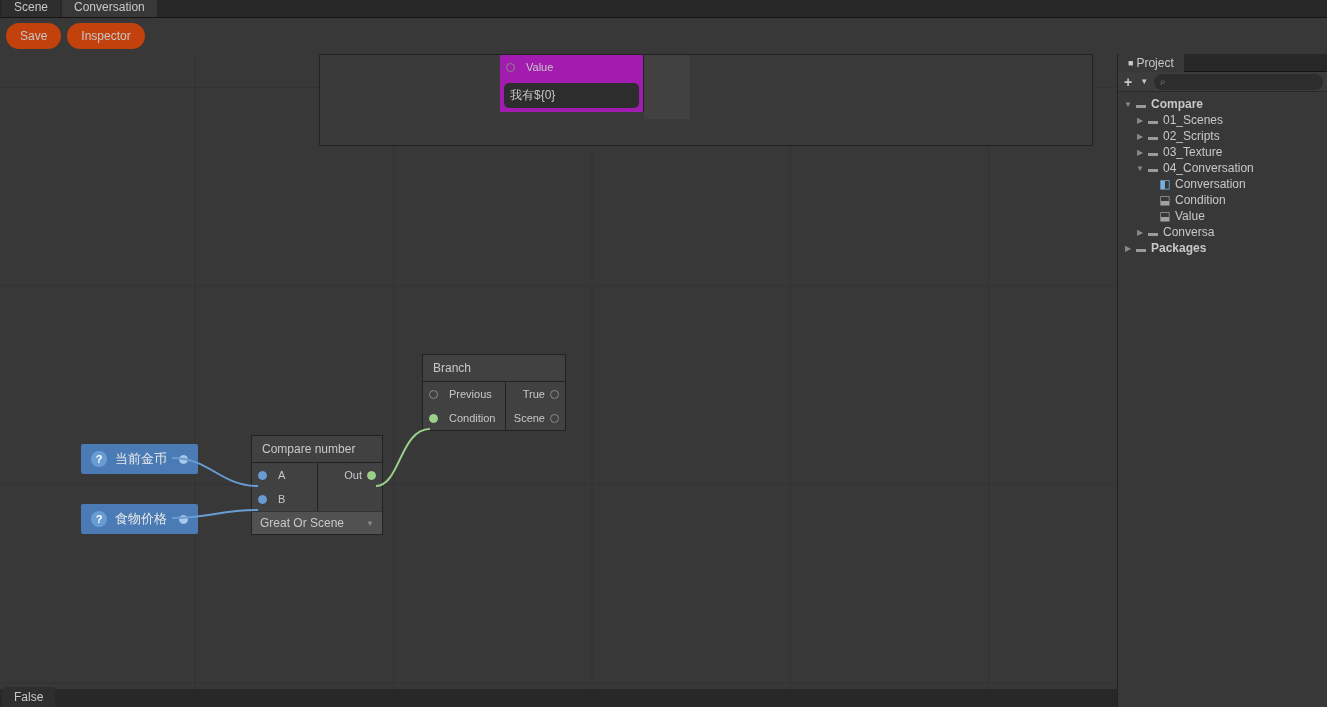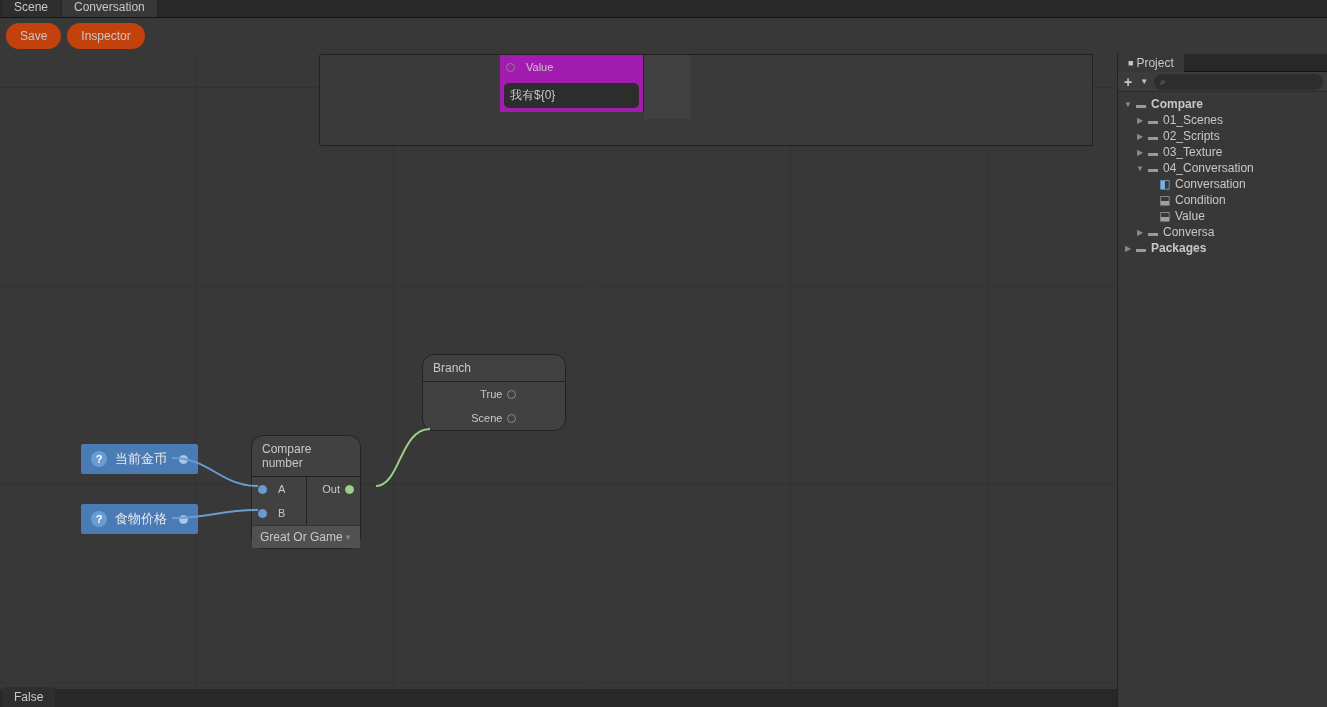--- a/index.html
+++ b/index.html
@@ -20,21 +20,21 @@
 .search-icon{font-size:10px;color:#888}
 .tree{padding:4px 0}
 .tree-item{display:flex;align-items:center;padding:1px 4px;cursor:pointer;font-size:11px;color:#c8c8c8}
 .tree-arrow{width:12px;font-size:8px;color:#8a8a8a;text-align:center}
 .tree-icon{width:14px;height:12px;margin-right:3px;display:flex;align-items:center;justify-content:center}
 .folder-icon{font-size:10px;color:#9a9a9a}
 .tree-label.bold{font-weight:bold}
 .indent-0{padding-left:4px}
 .indent-1{padding-left:16px}
 .indent-2{padding-left:28px}
-.node{position:absolute;background:#414141;border:1px solid #222;border-radius:12px}
+.node{position:absolute;background:#414141;border:1px solid #222;border-radius:0}
 .node-header{padding:6px 10px;border-bottom:1px solid #222;font-size:12px;color:#c8c8c8}
 .node-body{padding:0}
 .node-row{display:flex;align-items:center;padding:4px 8px;position:relative;min-height:24px}
 .port{width:9px;height:9px;border-radius:50%;border:1.5px solid #888;flex-shrink:0}
 .port.filled{background:#9cd08a;border-color:#9cd08a}
 .port.filled-blue{background:#6a9cd4;border-color:#6a9cd4}
 .port-left{position:absolute;left:6px}
 .port-right{position:absolute;right:6px}
 .port-label-l{margin-left:18px;font-size:11px}
 .port-label-r{margin-right:12px;margin-left:auto;font-size:11px}
@@ -81,21 +81,21 @@
       <span class="var-label">当前金币</span>
       <div class="var-port"></div>
     </div>
 
     <div class="var-node" style="left:81px;top:450px">
       <div class="var-icon">?</div>
       <span class="var-label">食物价格</span>
       <div class="var-port"></div>
     </div>
 
-    <div class="node" style="left:251px;top:381px;width:110px">
+    <div class="node" style="left:251px;top:381px;width:132px">
       <div class="node-header"><span>Compare number</span></div>
       <div class="node-body">
         <div style="display:flex">
           <div style="flex:1;border-right:1px solid #222">
             <div class="node-row">
               <div class="port filled-blue port-left"></div>
               <span class="port-label-l">A</span>
             </div>
             <div class="node-row">
               <div class="port filled-blue port-left"></div>
@@ -103,29 +103,39 @@
             </div>
           </div>
           <div style="flex:1">
             <div class="node-row">
               <span class="port-label-r">Out</span>
               <div class="port filled port-right"></div>
             </div>
           </div>
         </div>
         <div class="dropdown">
-          <span>Great Or Game</span>
+          <span>Great Or Scene</span>
           <span class="dropdown-arrow">▼</span>
         </div>
       </div>
     </div>
 
     <div class="node" style="left:422px;top:300px;width:144px">
       <div class="node-header"><span>Branch</span></div>
       <div class="node-body" style="display:flex">
+        <div style="flex:1;border-right:1px solid #222">
+          <div class="node-row">
+            <div class="port port-left"></div>
+            <span class="port-label-l">Previous</span>
+          </div>
+          <div class="node-row">
+            <div class="port filled port-left"></div>
+            <span class="port-label-l">Condition</span>
+          </div>
+        </div>
         <div style="flex:0.7">
           <div class="node-row">
             <span class="port-label-r">True</span>
             <div class="port port-right"></div>
           </div>
           <div class="node-row">
             <span class="port-label-r">Scene</span>
             <div class="port port-right"></div>
           </div>
         </div>

